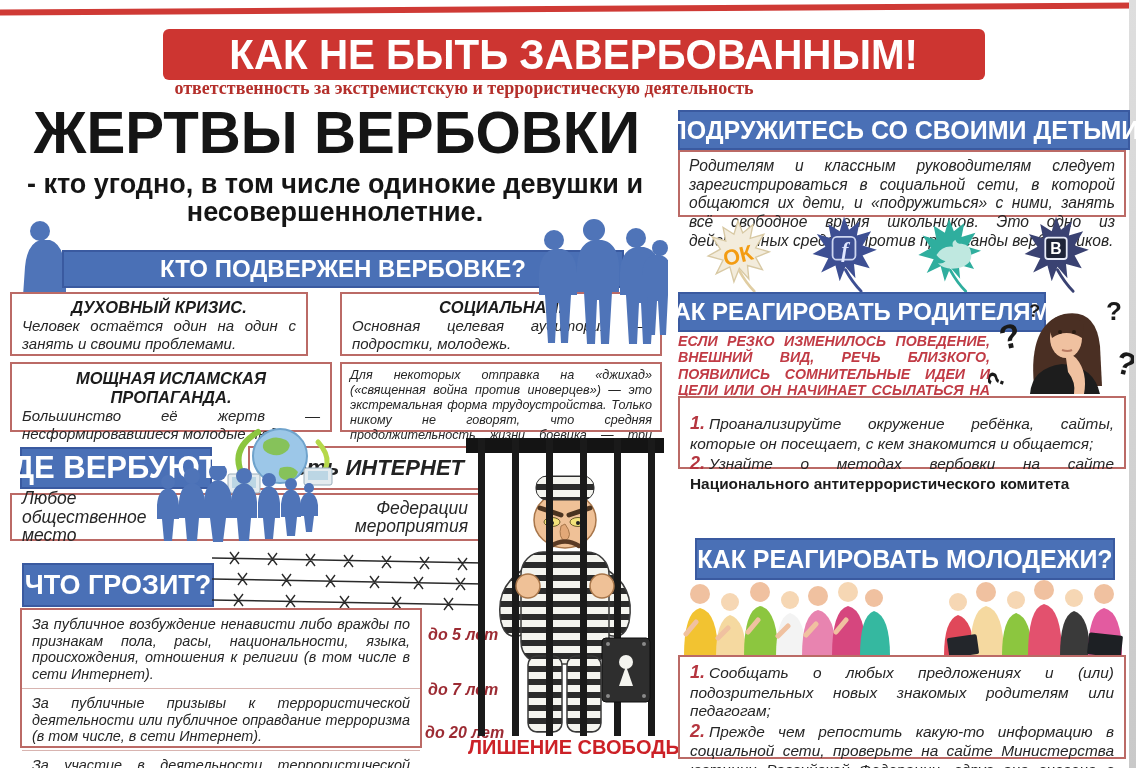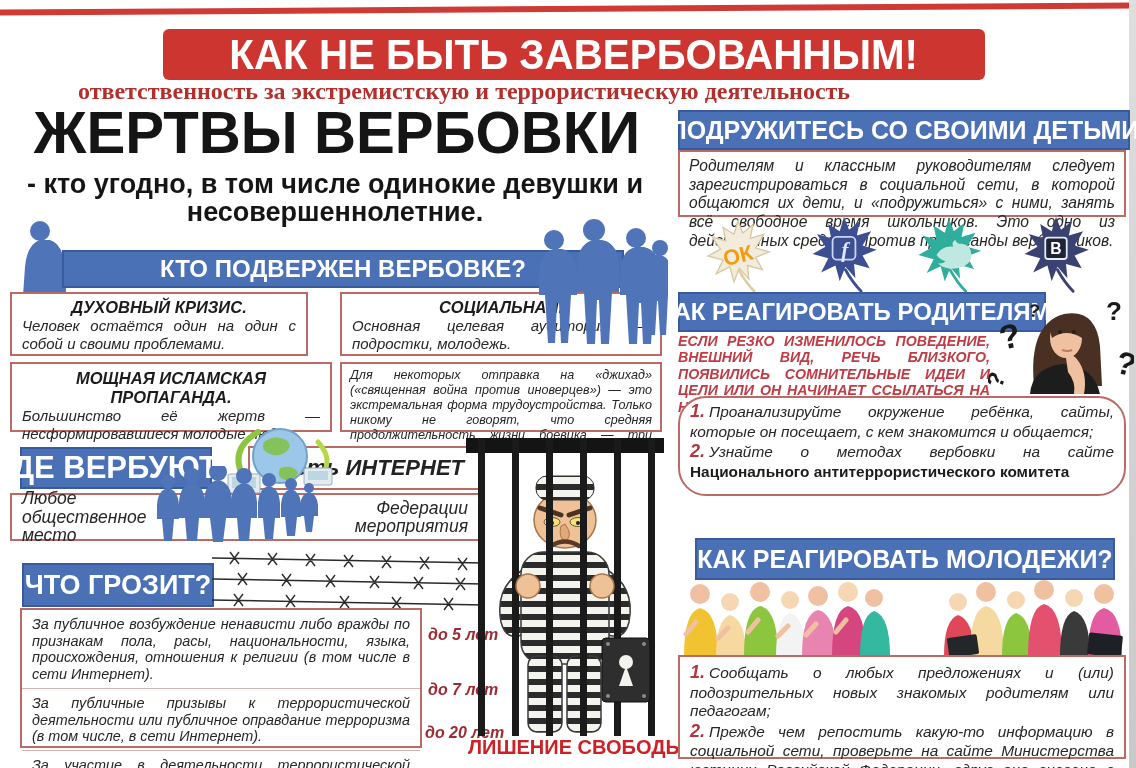--- a/index.html
+++ b/index.html
@@ -7,21 +7,21 @@
           font-family:"Liberation Sans",sans-serif;color:#1c1c1c;}
   .abs{position:absolute;}
   
   .top-trim{left:-6px;top:6px;width:1150px;height:6px;background:#cf3a35;transform:rotate(-0.35deg);}
   .edge-strip{right:0;top:0;width:7px;height:768px;background:linear-gradient(#dedede,#c9c9c9);}
   
   .hdr-banner{left:163px;top:29px;width:822px;height:51px;background:#cd3531;border-radius:6px;
               display:flex;align-items:center;justify-content:center;}
   .hdr-banner span{color:#fff;font-weight:bold;font-size:42px;letter-spacing:0px;transform:scaleX(.96);white-space:nowrap;}
   .hdr-sub{left:0;top:78px;width:928px;text-align:center;font-family:"Liberation Serif",serif;
-           color:#b42f2b;font-size:24px;font-weight:bold;white-space:nowrap;}
+           color:#b42f2b;font-size:18px;font-weight:bold;white-space:nowrap;}
   
   .headline{left:6px;top:98px;width:662px;text-align:center;font-weight:bold;font-size:60px;
             letter-spacing:0px;color:#151515;transform:scaleX(.97);white-space:nowrap;}
   .headline-note{left:4px;top:170px;width:662px;text-align:center;font-weight:bold;font-size:27px;
                  line-height:1.05;color:#151515;}
   .banner-blue{background:#4a70b6;border:2px solid #3a5aa0;display:flex;align-items:center;justify-content:center;}
   .banner-blue span{color:#fff;font-weight:bold;white-space:nowrap;}
   .bn-who{left:62px;top:250px;width:558px;height:34px;}
   .bn-who span{font-size:24px;}
   .red-box{border:2px solid #bb6a66;background:#fff;box-sizing:border-box;}
@@ -49,21 +49,21 @@
   .caption{left:468px;top:736px;width:206px;text-align:center;color:#cc2127;font-weight:bold;font-size:20px;white-space:nowrap;}
   
   .bn-befriend{left:678px;top:110px;width:448px;height:36px;}
   .bn-befriend span{font-size:25px;}
   .rbx1{left:678px;top:150px;width:448px;height:67px;padding:5px 9px;}
   .rbx1 .box-body{font-size:15.6px;line-height:1.2;}
   .bn-parents{left:678px;top:292px;width:364px;height:36px;}
   .bn-parents span{font-size:24px;}
   .warning{left:678px;top:333px;width:312px;color:#c13b45;font-weight:bold;font-style:italic;
            font-size:14.2px;line-height:1.16;text-align:justify;}
-  .rbx2{left:678px;top:396px;width:448px;height:100px;padding:3px 10px;border-radius:28px;}
+  .rbx2{left:678px;top:396px;width:448px;height:73px;padding:15px 10px;}
   .list-item{font-style:italic;font-size:15.4px;line-height:1.2;text-align:justify;color:#262626;}
   .num{font-weight:bold;font-style:italic;color:#b5353f;font-size:18px;margin-right:4px;}
   .list-item b{font-style:normal;font-weight:bold;color:#1c1c1c;}
   .bn-youth{left:695px;top:538px;width:416px;height:38px;}
   .bn-youth span{font-size:25px;}
   .rbx3{left:678px;top:655px;width:448px;height:104px;padding:5px 10px;}
   svg{display:block;}
 </style>
 </head>
 <body>
@@ -98,21 +98,21 @@
         <path d="M62 22 q-16 3 -17 26 l0 26 h7 l3 52 h8 l2 -44 h2 l2 44 h8 l3 -52 h7 l0 -26 q-1 -23 -17 -26 Z"></path>
       <circle cx="104" cy="20" r="10"></circle>
         <path d="M104 29 q-15 3 -16 25 l0 23 h6 l3 49 h8 l2 -41 h2 l2 41 h8 l3 -49 h6 l0 -23 q-1 -22 -16 -25 Z"></path>
       <circle cx="128" cy="30" r="8"></circle>
         <path d="M128 37 q-11 2 -12 20 l0 20 h5 l2 40 h6 l2 -34 h1 l2 34 h6 l2 -40 h4 l0 -20 q-1 -18 -12 -20 Z" transform="translate(-6 0)"></path>
     </g>
   </svg>
 
   <div class="abs red-box bx1">
     <div class="box-title">ДУХОВНЫЙ КРИЗИС.</div>
-    <div class="box-body">Человек остаётся один на один с собой и своими проблемами.</div>
+    <div class="box-body">Человек остаётся один на один с занять и своими проблемами.</div>
   </div>
   <div class="abs red-box bx2">
     <div class="box-title">СОЦИАЛЬНАЯ.</div>
     <div class="box-body">Основная целевая аудитория — подростки, молодежь.</div>
   </div>
   <div class="abs red-box bx3">
     <div class="box-title">МОЩНАЯ ИСЛАМСКАЯ ПРОПАГАНДА.</div>
     <div class="box-body">Большинство её жертв — несформировавшиеся молодые люди.</div>
   </div>
   <div class="abs red-box bx4">

